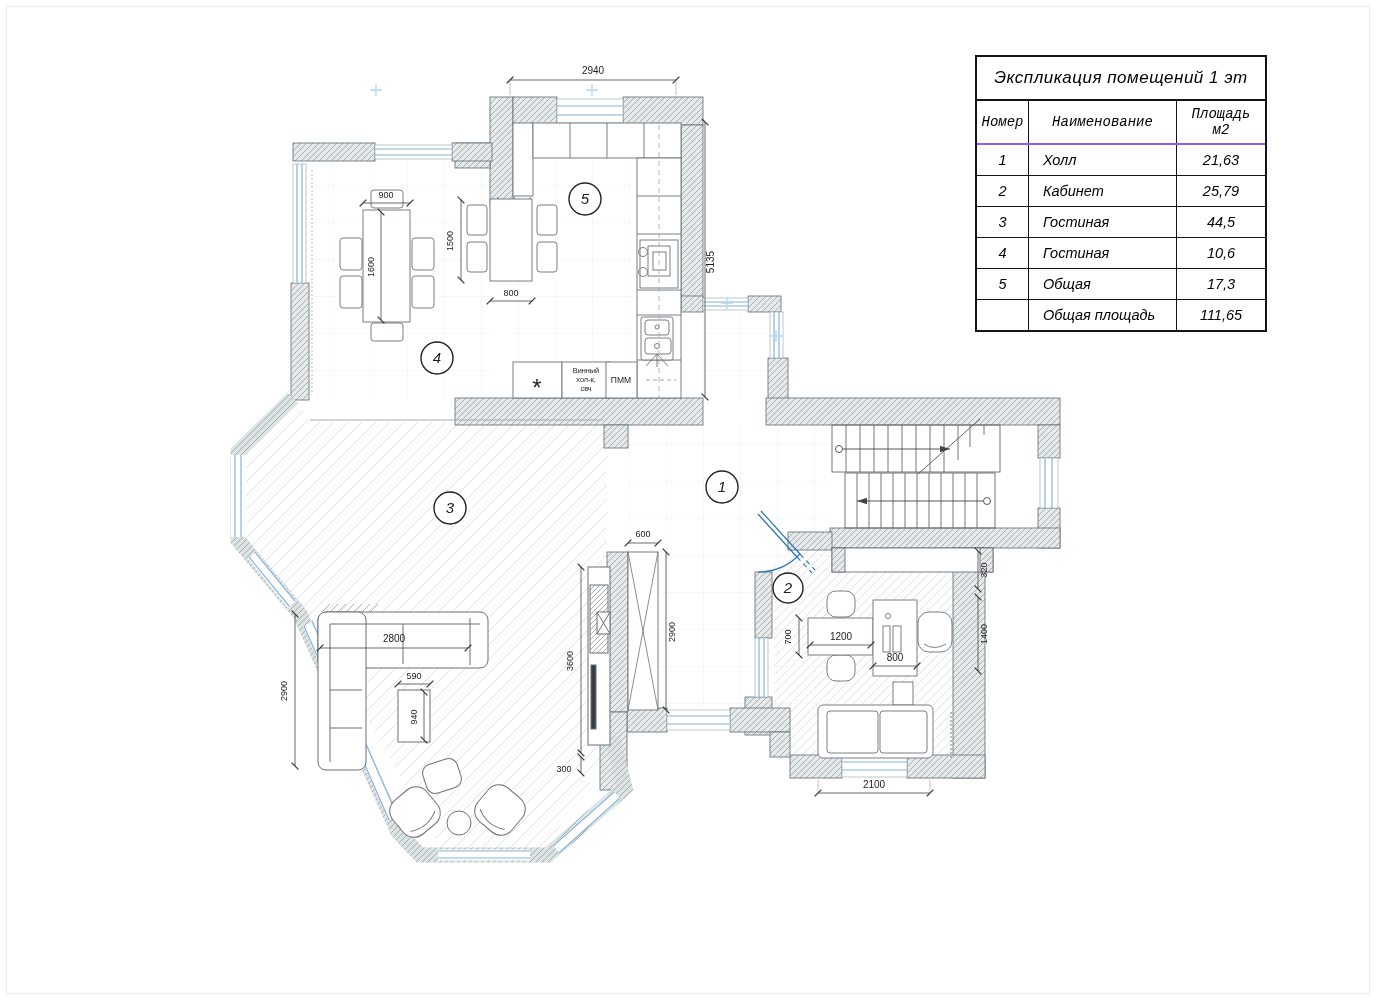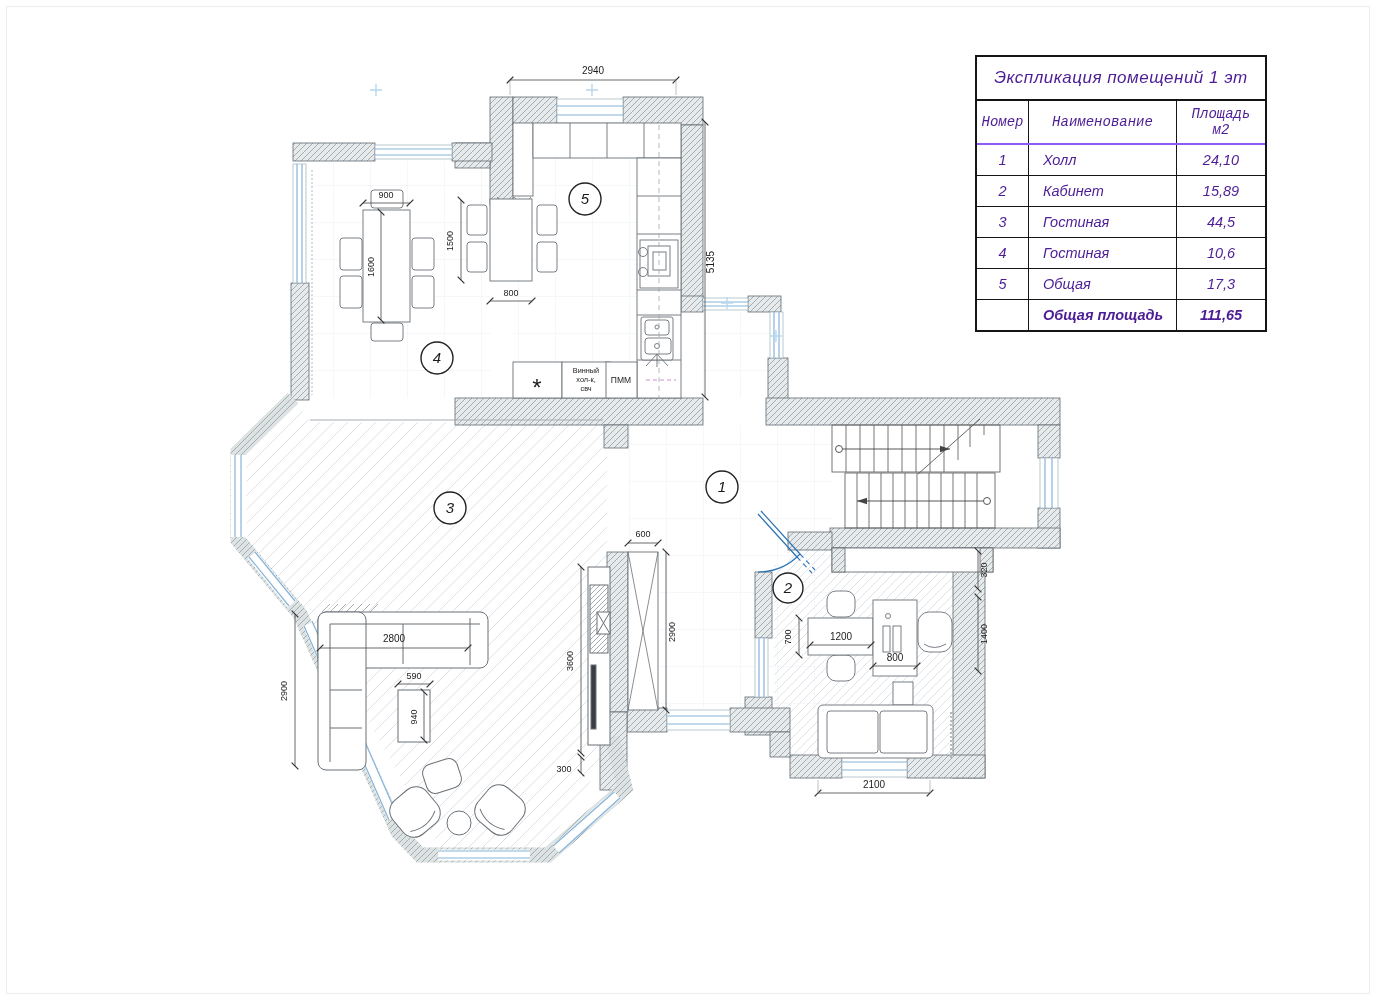--- a/index.html
+++ b/index.html
@@ -8,28 +8,28 @@
   .frame{position:absolute;inset:6px;border:1px solid #ececec;pointer-events:none;}
   svg text{font-family:"Liberation Sans",sans-serif;fill:#1c1c1c;}
   .dim{font-size:10px;}
   .dim-s{font-size:9px;}
   .roomnum{font-size:15px;font-style:italic;}
   .tiny{font-size:7.3px;}
   .star{font-size:24px;}
   .pmm{font-size:8.5px;}
   
   .legend{position:absolute;left:975px;top:55px;width:288px;border:2px solid #151515;
-          background:#fff;font-style:italic;color:#4c1d95;}
+          background:#fff;font-style:italic;color:#000000;}
   .lg-title{height:42px;display:flex;align-items:center;justify-content:center;
             font-size:17px;border-bottom:2px solid #151515;letter-spacing:.5px;}
   .lg-head,.lg-row{display:grid;grid-template-columns:52px 1fr 88px;}
   .lg-head{border-bottom:2px solid #8b5cf6;font-family:Liberation Mono, monospace;}
   .lg-head .c{font-size:14px;justify-content:center;text-align:center;padding:5px 2px;}
   .lg-row{height:30px;border-bottom:1px solid #151515;}
-  .lg-row:last-child{border-bottom:none;font-weight:bold;}
+  .lg-row:last-child{border-bottom:none;}
   .c{display:flex;align-items:center;border-right:1px solid #151515;font-size:14.5px;}
   .c:last-child{border-right:none;}
   .c.num,.c.area{justify-content:center;}
   .c.name{padding-left:14px;}
   .stack{display:flex;flex-direction:column;line-height:1.15;align-items:center;text-align:right;}
 </style>
 </head>
 <body>
 
 <div class="page">
@@ -408,26 +408,26 @@
     <div class="c">
       <span class="stack">
         <span>Площадь</span>
         <span>м2</span>
       </span>
     </div>
   </div>
   <div class="lg-row">
     <div class="c num">1</div>
     <div class="c name">Холл</div>
-    <div class="c area">24,10</div>
+    <div class="c area">21,63</div>
   </div>
   <div class="lg-row">
     <div class="c num">2</div>
     <div class="c name">Кабинет</div>
-    <div class="c area">15,89</div>
+    <div class="c area">25,79</div>
   </div>
   <div class="lg-row">
     <div class="c num">3</div>
     <div class="c name">Гостиная</div>
     <div class="c area">44,5</div>
   </div>
   <div class="lg-row">
     <div class="c num">4</div>
     <div class="c name">Гостиная</div>
     <div class="c area">10,6</div>

